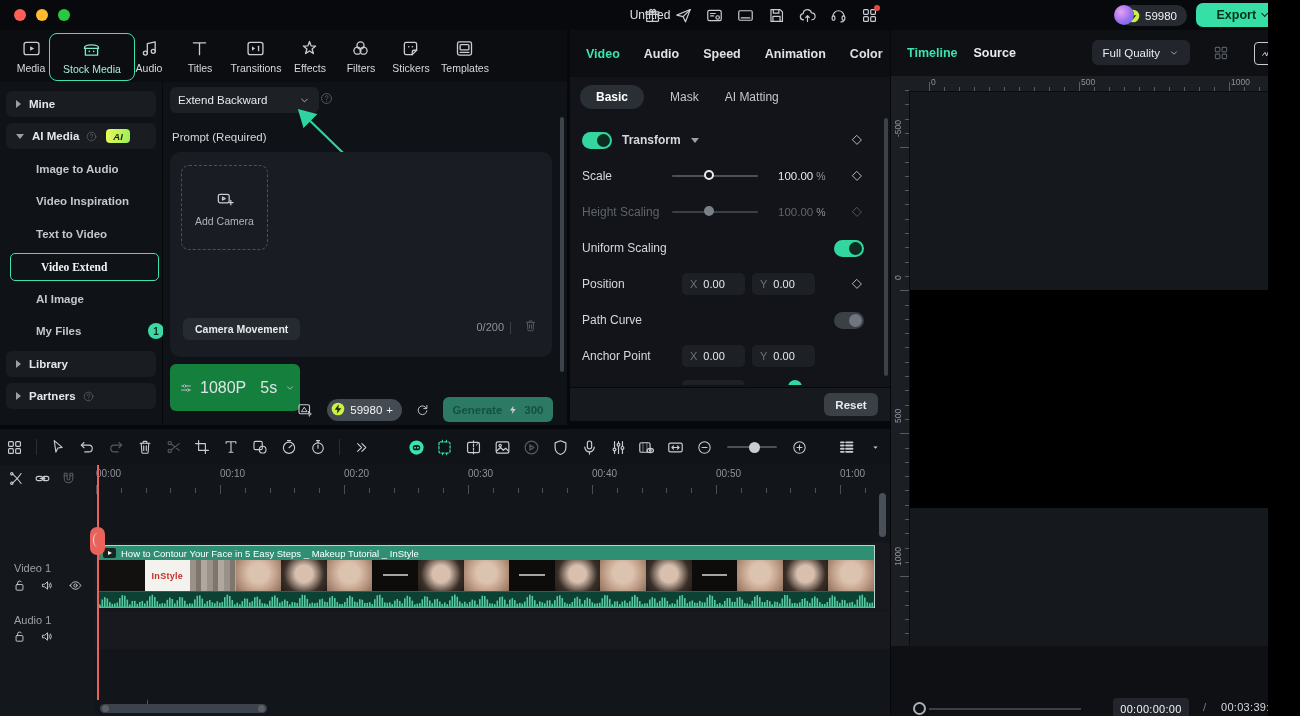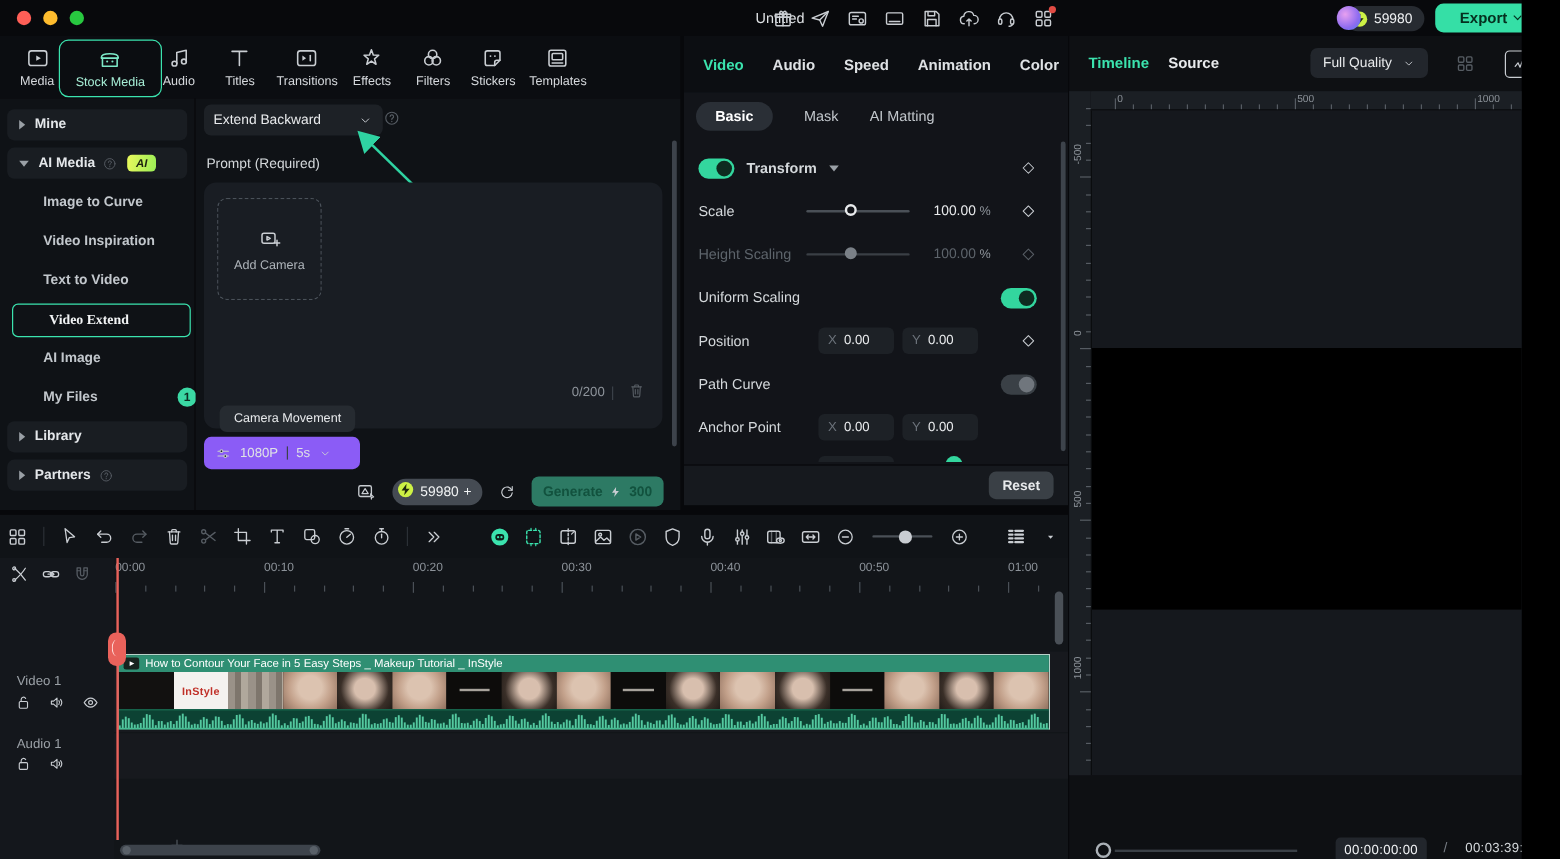--- a/index.html
+++ b/index.html
@@ -56,26 +56,26 @@
   #mode-select{position:absolute;left:7px;top:5px;width:133px;height:26px;background:#1d2126;border-radius:6px;
                display:flex;align-items:center;font-size:11.5px;color:#e8eaec;padding:0 8px;justify-content:space-between;}
   #mode-help{position:absolute;left:156px;top:9px;}
   #prompt-label{position:absolute;left:9px;top:49px;font-size:11.5px;color:#d4d8db;}
   #prompt-box{position:absolute;left:7px;top:70px;width:382px;height:205px;background:#191d23;border-radius:10px;}
   #addvideo-box{position:absolute;left:11px;top:13px;width:85px;height:83px;border:1.2px dashed #4a5159;border-radius:8px;
                 display:flex;flex-direction:column;align-items:center;justify-content:center;gap:6px;}
   #addvideo-box .lbl{font-size:10.5px;color:#aeb4ba;}
   #prompt-ph{position:absolute;left:12px;top:108px;width:360px;font-size:11.5px;line-height:1.45;color:#8d939a;}
   #chip-camera{position:absolute;left:13px;top:166px;height:22px;padding:0 12px;background:#262b31;border-radius:6px;
-               display:flex;align-items:center;font-size:10.5px;font-weight:normal;color:#e8eaec;margin-top:20px;}
+               display:flex;align-items:center;font-size:10.5px;font-weight:bold;color:#e8eaec;}
   #char-counter{position:absolute;right:48px;top:169px;font-size:11px;color:#8d939a;}
   #counter-sep{position:absolute;right:40px;top:168px;color:#3c424a;font-size:12px;}
   #prompt-trash{position:absolute;right:14px;top:166px;}
-  #res-pill{position:absolute;left:7px;top:282px;width:112px;height:23px;background:#8b5cf6;border-radius:6px;
-            display:flex;align-items:center;gap:7px;padding:2px 9px;font-size:11px;color:#dfe2e5;}
+  #res-pill{position:absolute;left:7px;top:282px;width:112px;height:23px;background:#15803d;border-radius:6px;
+            display:flex;align-items:center;gap:7px;padding:12px 9px;font-size:16px;color:#dfe2e5;}
   #res-pill .sep{width:1px;height:11px;background:#3c424a;}
   #gen-row{position:absolute;left:0;top:312px;width:404px;height:31px;display:flex;align-items:center;justify-content:flex-end;gap:13px;padding-right:14px;box-sizing:border-box;}
   #gen-credits{height:22px;border-radius:11px;background:#454b53;display:flex;align-items:center;gap:4px;
                padding:0 9px 0 3px;font-size:11.5px;color:#f2f4f5;}
   #generate-btn{width:110px;height:25px;border-radius:6px;background:#2d7a64;display:flex;align-items:center;justify-content:center;
                 gap:5px;font-size:11.5px;font-weight:bold;color:#12523e;}
   #mid-scroll{position:absolute;right:3px;top:35px;width:4px;height:255px;border-radius:2px;background:#3d434b;}
   #annot-arrow{pointer-events:none;}
 
   
@@ -356,21 +356,21 @@
         <span class="ico q-ico dim">
           <svg width="13" height="13" viewBox="0 0 24 24" fill="none" stroke="currentColor" stroke-width="1.5" stroke-linecap="round" stroke-linejoin="round">
             <circle cx="12" cy="12" r="8"></circle>
             <path d="M9.8 9.8 a2.3 2.3 0 1 1 3.3 2.1 c-.8.4-1.1.9-1.1 1.8"></path>
             <circle cx="12" cy="16.4" r="0.9" fill="currentColor" stroke="none"></circle>
           </svg>
         </span>
         <span class="ai-badge">AI</span>
       </div>
       <div class="side-row child" style="top: 74px;">
-        <span>Image to Curve</span>
+        <span>Image to Audio</span>
       </div>
       <div class="side-row child" style="top: 106px;">
         <span>Video Inspiration</span>
       </div>
       <div class="side-row child" style="top: 139px;">
         <span>Text to Video</span>
       </div>
       <div class="side-row child sel" style="top: 171px; left: 10px; font-family: Liberation Serif, serif;">
         <span>Video Extend</span>
       </div>

